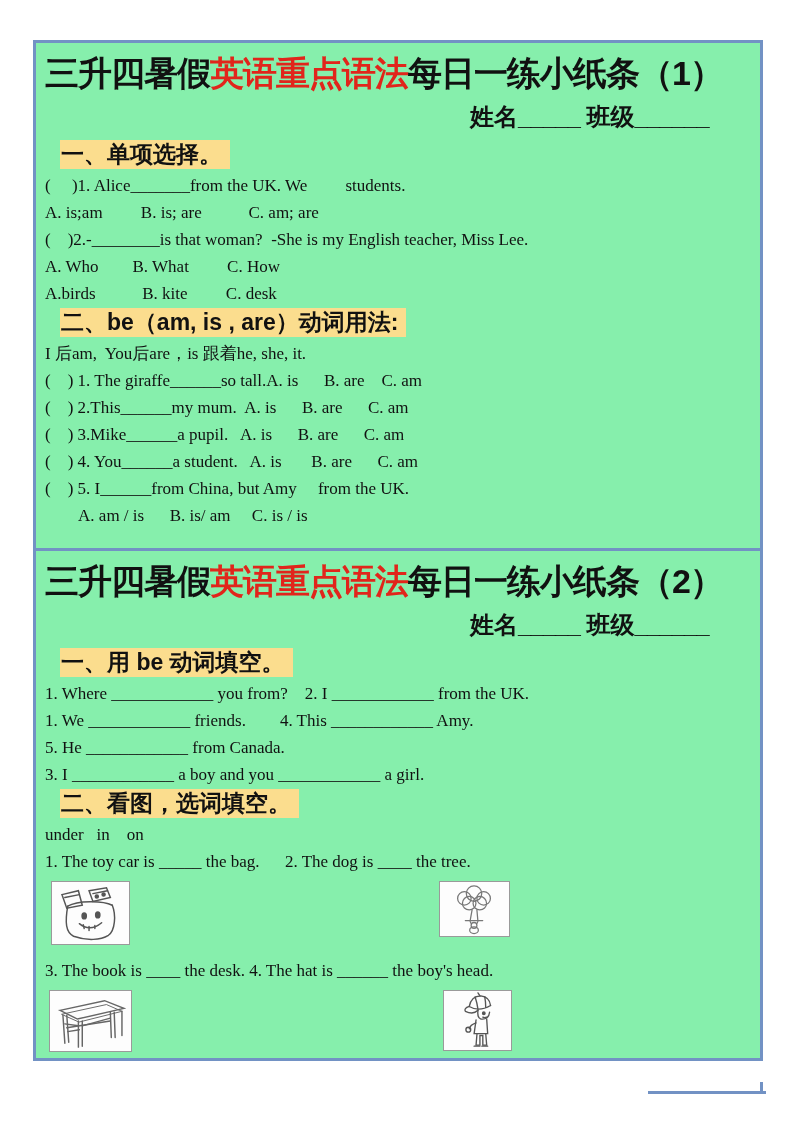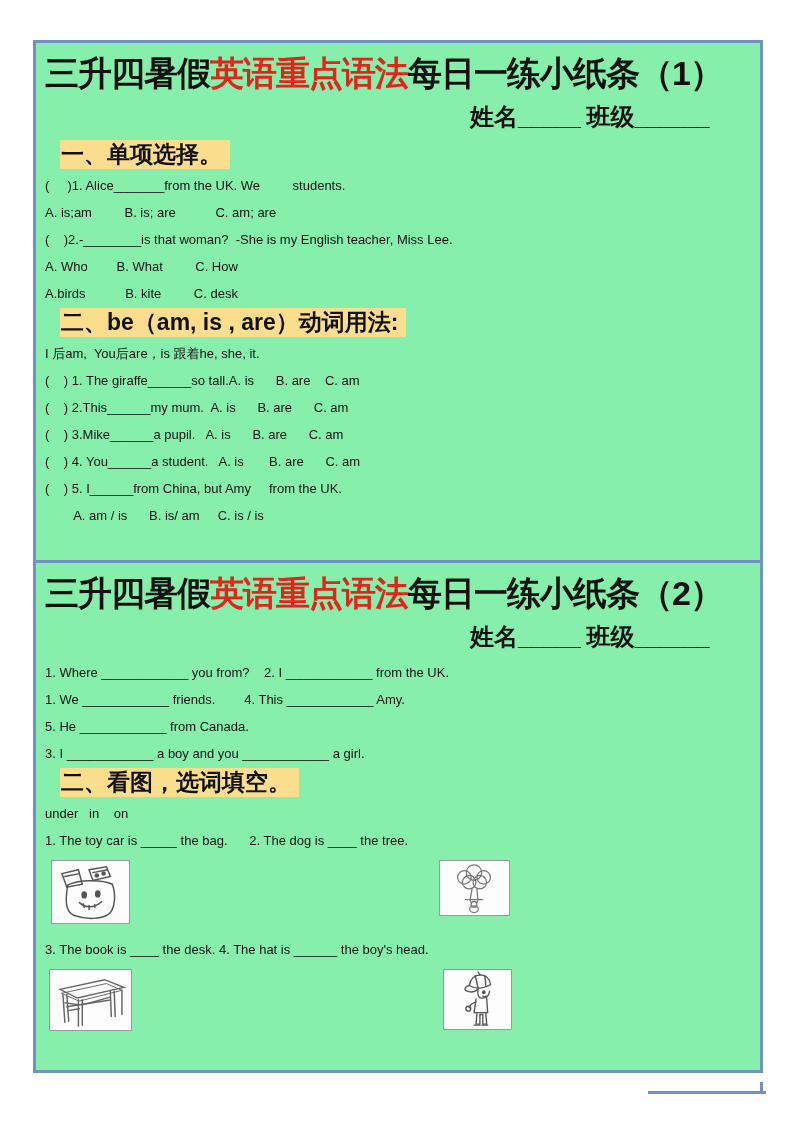--- a/index.html
+++ b/index.html
@@ -6,34 +6,34 @@
   body{
     width:793px;height:1122px;position:relative;background:#ffffff;
     font-family:"Liberation Sans", sans-serif;color:#111;
     outline:1px solid #e3e3e3;overflow:hidden;
   }
   .card{
     position:absolute;left:33px;width:730px;box-sizing:border-box;
     border:3px solid #7292c4;border-radius:0;background:#86efac;overflow:hidden;
   }
   #card1{top:40px;height:523px;}
-  #card2{top:560px;height:513px;}
+  #card2{top:548px;height:513px;}
   .title{
     margin:8px 6px 0 9px;font-size:34px;font-weight:bold;
     letter-spacing:-1px;white-space:nowrap;line-height:1.35;
   }
   .title .red{color:#e1251b;}
   .name-row{
     margin-top:4px;padding-left:434px;font-size:24px;font-weight:bold;
     white-space:nowrap;letter-spacing:0;
   }
   .name-row .blank{font-weight:bold;letter-spacing:-1px;}
   .rows{margin-top:6px;padding-left:9px;}
   .line{
-    font-family:Liberation Sans, sans-serif;font-size:13px;
+    font-family:Liberation Serif, serif;font-size:17px;
     line-height:27px;white-space:pre;
   }
   .heading-line{line-height:30px;white-space:pre;padding-left:15px;}
   .highlight{
     background:#fbdd8e;font-weight:bold;font-size:23px;
     font-family:"Liberation Sans", sans-serif;padding:1px 8px 2px 1px;
   }
   .img-row{position:relative;height:78px;margin-top:4px;}
   .img-frame{
     position:absolute;top:2px;border:1px solid #9a9a9a;background:#fdfdfd;
@@ -78,20 +78,21 @@
 </div>
 
 <div class="card" id="card2">
   <div class="title">
     <span>三升四暑假</span><span class="red">英语重点语法</span><span>每日一练小纸条（2）</span>
   </div>
   <div class="name-row">
     <span>姓名</span><span class="blank">_____</span> <span>班级</span><span class="blank">______</span>
   </div>
   <div class="rows">
+    <div class="heading-line"><span class="highlight">一、用 be 动词填空。</span></div>
     <div class="line">1. Where ____________ you from?    2. I ____________ from the UK.</div>
     <div class="line">1. We ____________ friends.        4. This ____________ Amy.</div>
     <div class="line">5. He ____________ from Canada.</div>
     <div class="line">3. I ____________ a boy and you ____________ a girl.</div>
     <div class="heading-line"><span class="highlight">二、看图，选词填空。</span></div>
     <div class="line">under   in    on</div>
     <div class="line">1. The toy car is _____ the bag.      2. The dog is ____ the tree.</div>
 
     <div class="img-row">
       <div class="img-frame" id="bag-frame">

